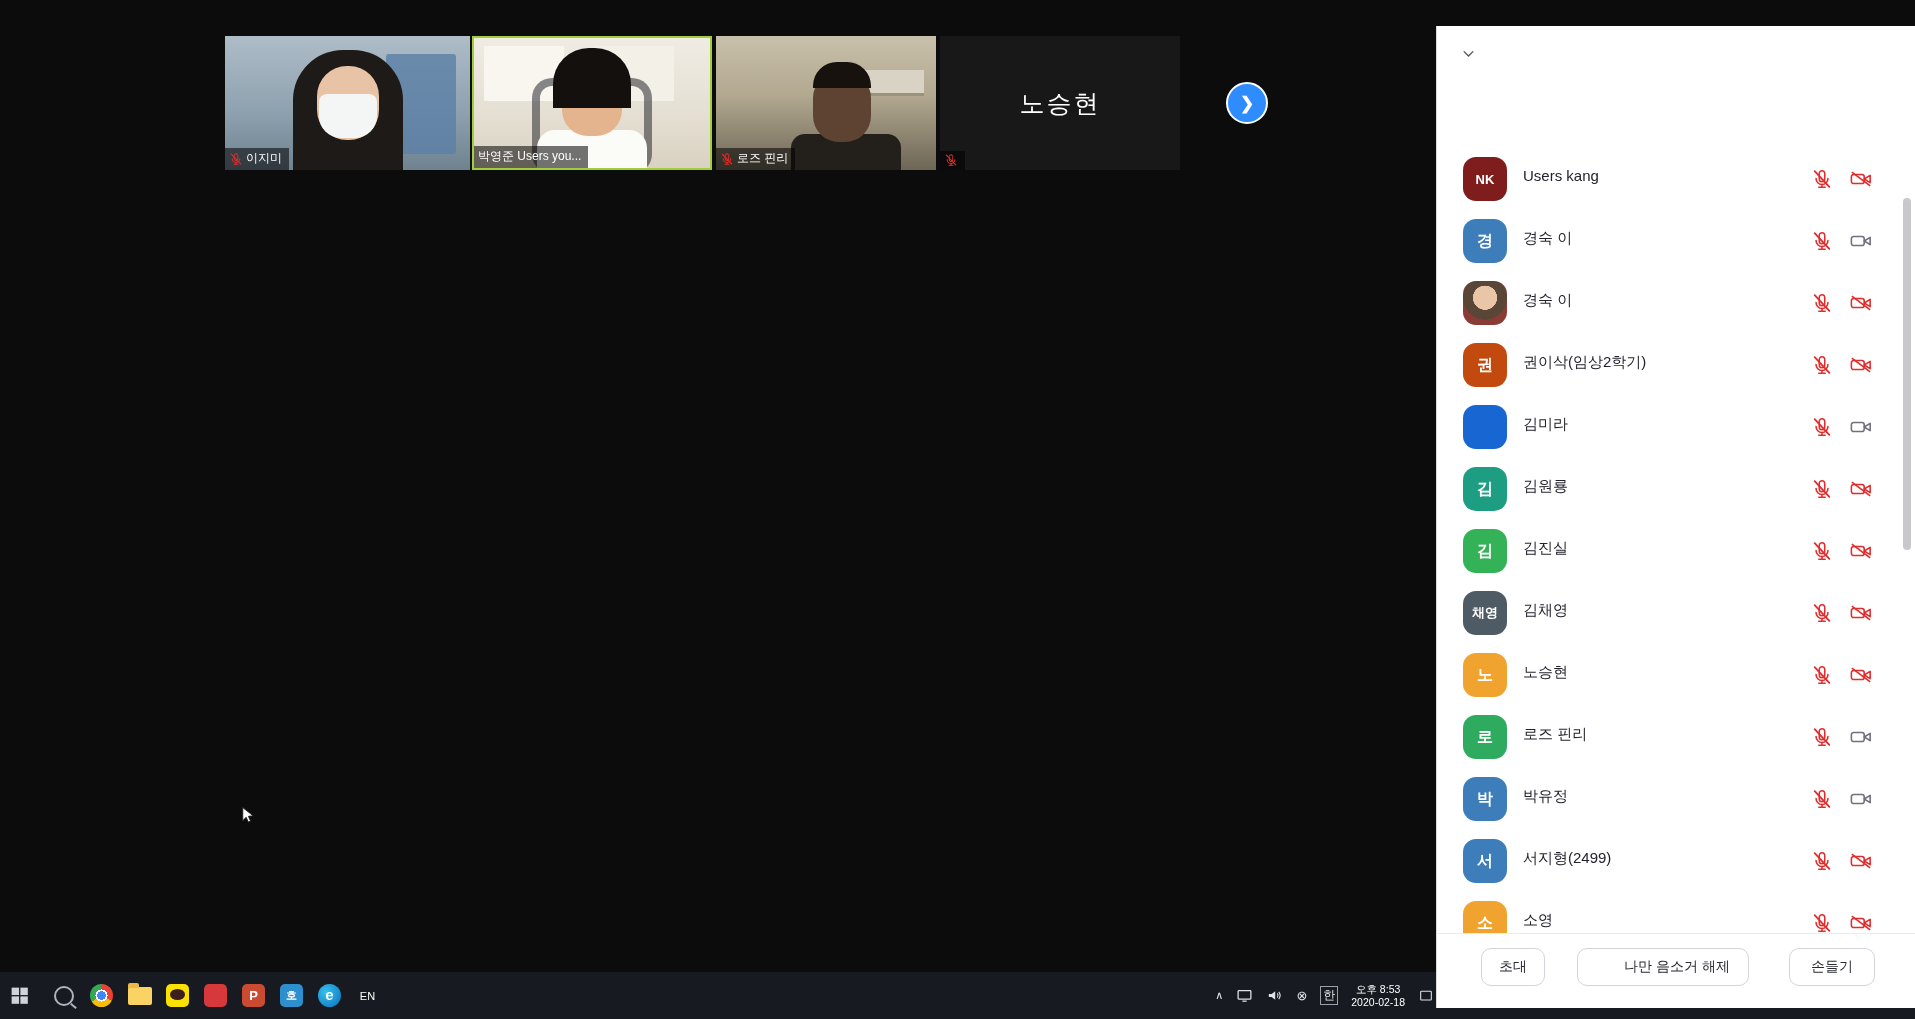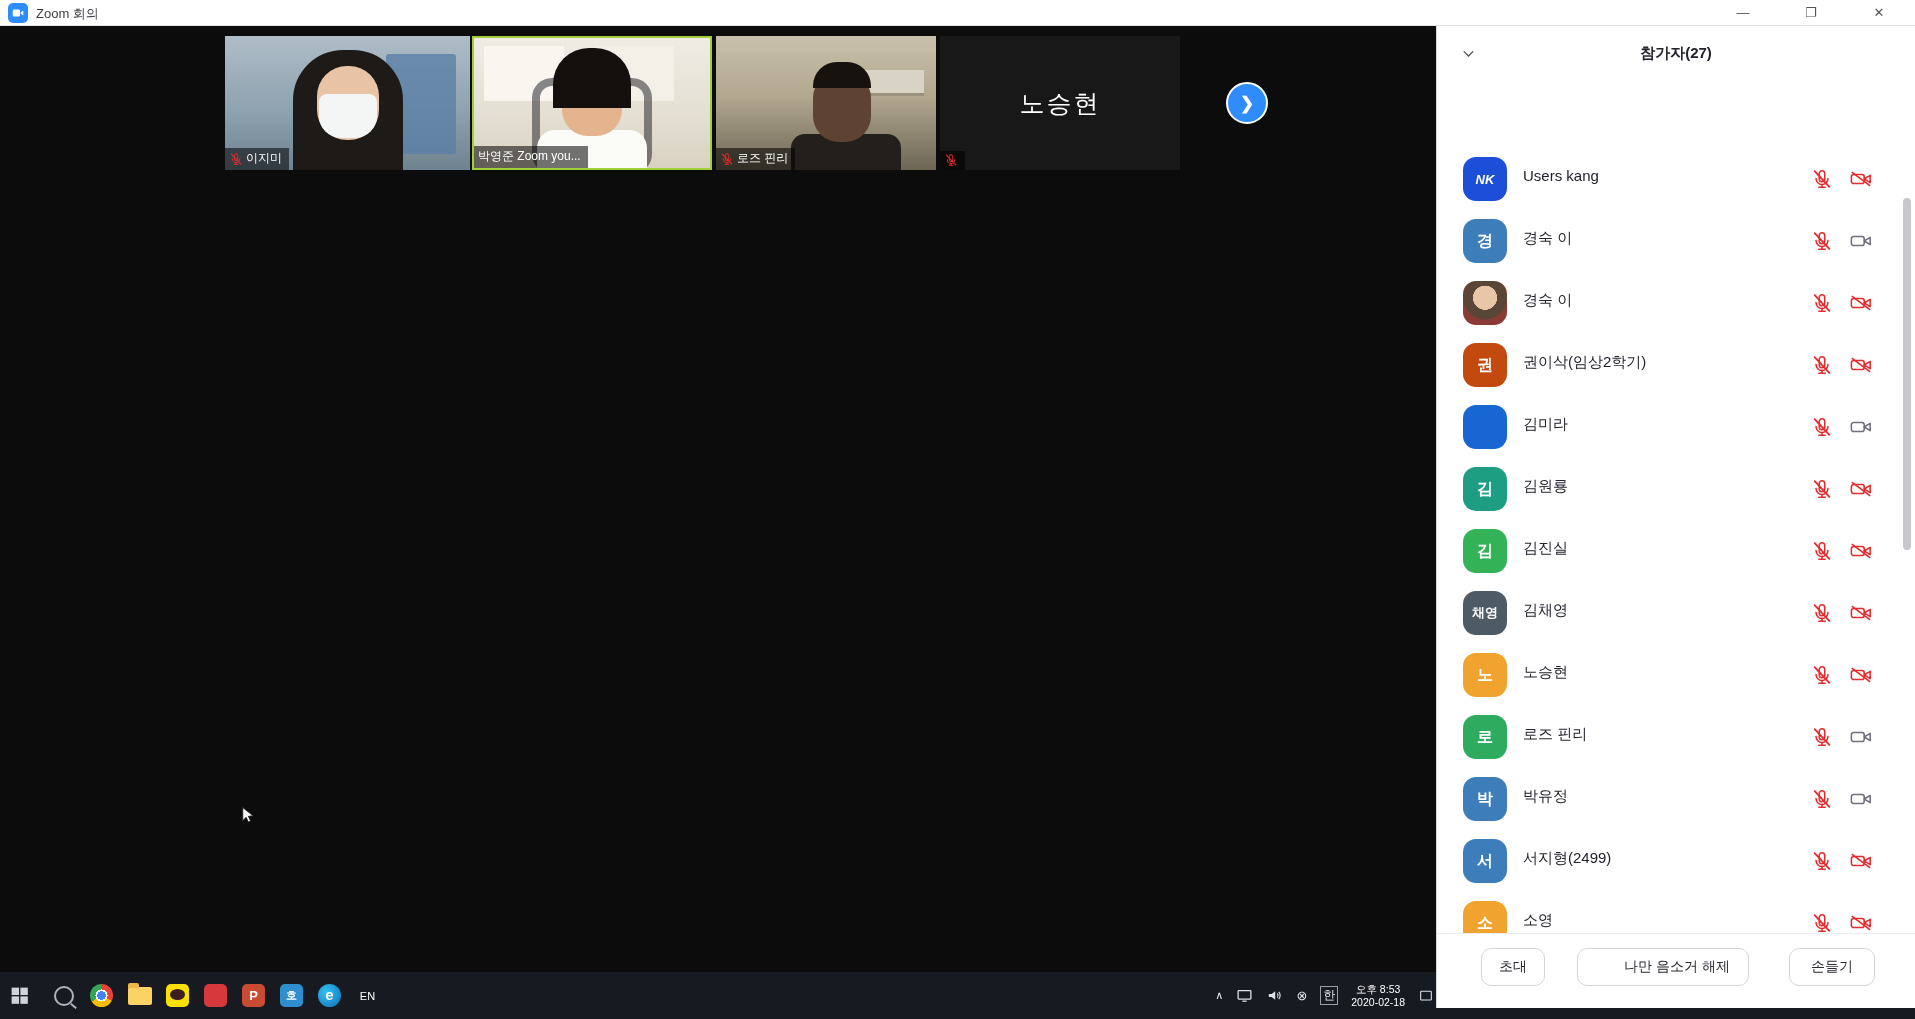--- a/index.html
+++ b/index.html
@@ -124,31 +124,20 @@
   #panel-footer { position:absolute; left:0; bottom:11px; width:100%; height:64px; border-top:1px solid #ececf0; background:#fff; }
   .pf-btn { position:absolute; top:14px; height:38px; background:#fff; border:1px solid #d4d4da; border-radius:10px; font-size:14px; color:#2a2a33; display:flex; align-items:center; justify-content:center; font-family:inherit; }
 
   #cursor { z-index:30; }
 </style>
 </head>
 <body>
 
 <div id="root">
 
-  <div id="zoom-titlebar" class="abs">
-    <div id="zoom-logo" class="abs">
-      <svg viewBox="0 0 24 24">
-          <path fill="#fff" d="M3 8.2A2.2 2.2 0 0 1 5.2 6h8.1a2.2 2.2 0 0 1 2.2 2.2v7.6a2.2 2.2 0 0 1-2.2 2.2H5.2A2.2 2.2 0 0 1 3 15.8zM16.5 11l4.5-3.1v8.2L16.5 13z"></path>
-        </svg>
-    </div>
-    <div id="zoom-title" class="abs">Zoom 회의</div>
-    <div class="winctl abs" style="left:1726px;">—</div>
-    <div class="winctl abs" style="left:1794px;">❐</div>
-    <div class="winctl abs" style="left:1862px;">✕</div>
-  </div>
 
   <div id="meeting" class="abs">
     <div id="video-strip">
         <div class="tile abs scene-a" style="left: 225px; width: 245px;">
           <div class="panelbg"></div>
           <div class="hair"></div>
           <div class="face"></div>
           <div class="mask"></div>
           <div class="vlabel">
             <span class="mic-sm"><svg viewBox="0 0 24 24" width="14" height="14">
@@ -162,21 +151,21 @@
             <span>이지미</span>
           </div>
         </div>
         <div class="tile abs speaking scene-b" style="left: 472px; width: 240px;">
           <div class="win"></div>
           <div class="chair"></div>
           <div class="shirt"></div>
           <div class="face"></div>
           <div class="hair"></div>
           <div class="vlabel">
-            <span>박영준 Zoom you...</span>
+            <span>박영준 Users you...</span>
           </div>
         </div>
         <div class="tile abs scene-c" style="left: 716px; width: 220px;">
           <div class="shelf"></div>
           <div class="body2"></div>
           <div class="head"></div>
           <div class="cap"></div>
           <div class="vlabel">
             <span class="mic-sm"><svg viewBox="0 0 24 24" width="14" height="14">
                 <g fill="none" stroke="#e02d2d" stroke-width="1.7" stroke-linecap="round">
@@ -584,24 +573,23 @@
         </span>
     </div>
   </div>
 
   <div id="panel" class="abs">
     <div id="panel-chevron">
       <svg viewBox="0 0 24 24" width="15" height="15">
           <path d="M5 9l7 7 7-7" fill="none" stroke="#55555f" stroke-width="2.2" stroke-linecap="round"></path>
         </svg>
     </div>
-    <div id="panel-header">참가자(27)</div>
     <div id="prow-list">
         <div class="prow" style="top: 129px;">
-          <div class="pavatar small-txt" style="background: #1d4ed8; font-style: italic;">NK</div>
+          <div class="pavatar small-txt" style="background: #7f1d1d;">NK</div>
           <div class="pname">Users kang</div>
           <div class="picons">
             <span><svg viewBox="0 0 24 24" width="22" height="22">
                 <g fill="none" stroke="#e02d2d" stroke-width="1.7" stroke-linecap="round">
                   <rect x="9" y="3" width="6" height="12" rx="3"></rect>
                   <path d="M5.5 11.5a6.5 6.5 0 0 0 13 0"></path>
                   <path d="M12 18v3M8.5 21h7"></path>
                   <path d="M4 3.5L20 20.5" stroke-width="2"></path>
                 </g>
               </svg></span>

